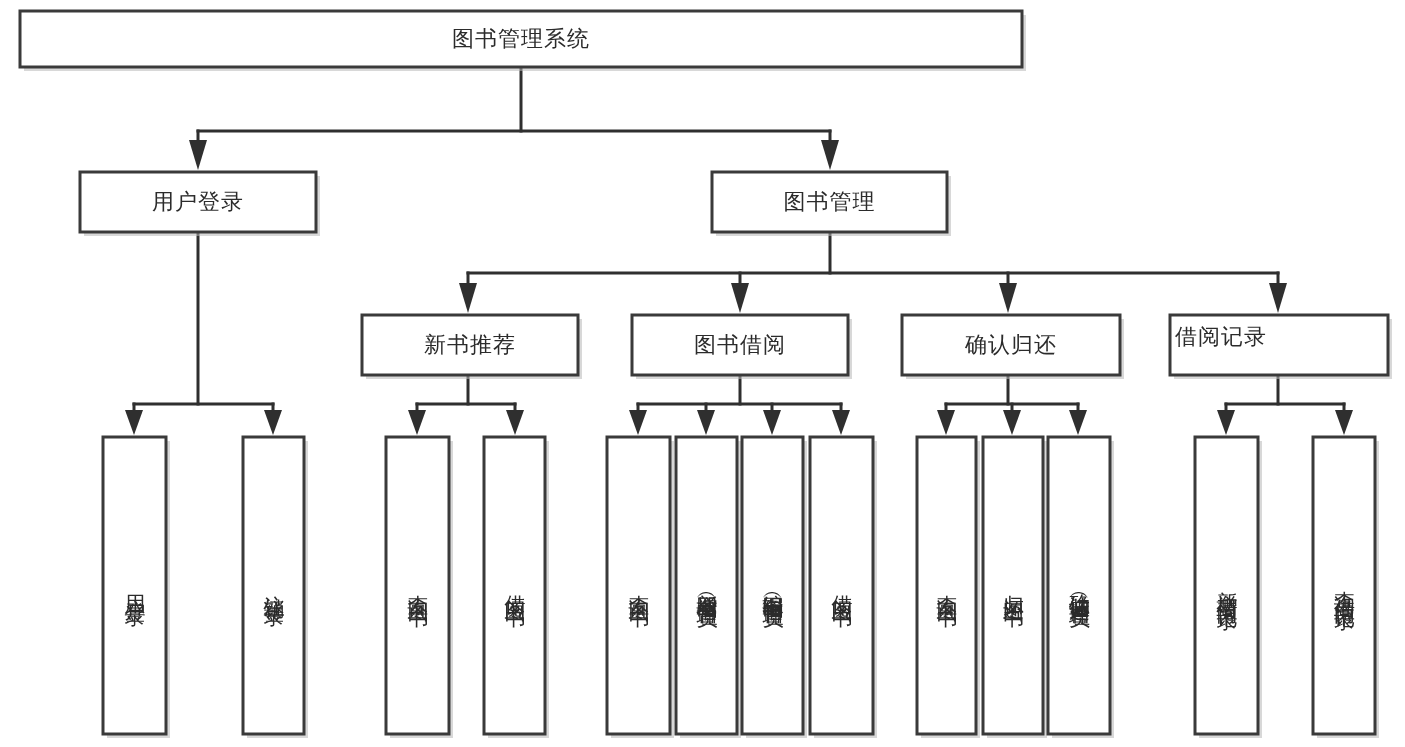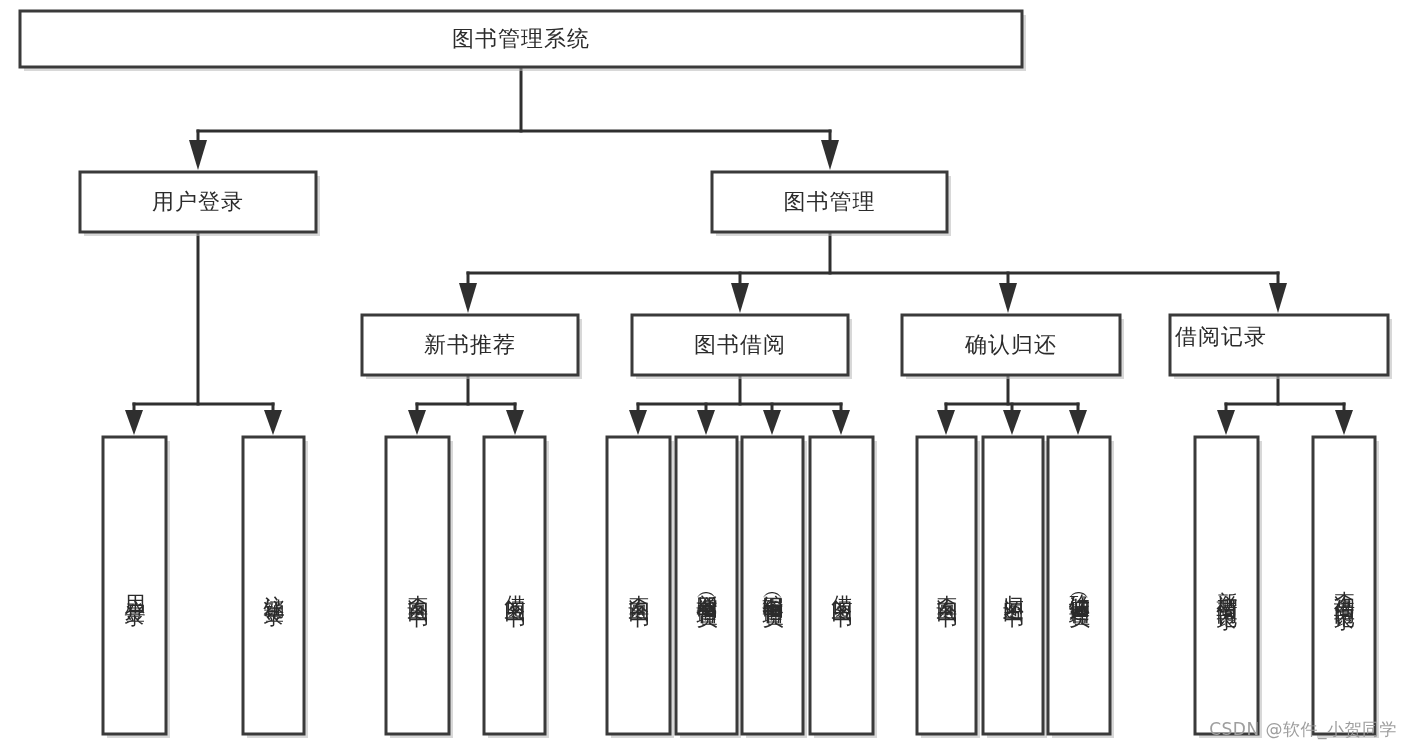--- a/index.html
+++ b/index.html
@@ -239,14 +239,13 @@
       <div class="label-vert" style="left: 676px; top: 437px; width: 61px; height: 297px; font-size: 21px; letter-spacing: 2px;">新增图书（管理员）</div>
       <div class="label-vert" style="left: 742px; top: 437px; width: 61px; height: 297px; font-size: 21px; letter-spacing: 2px;">编辑图书（管理员）</div>
       <div class="label-vert" style="left: 810px; top: 437px; width: 63px; height: 297px;">借阅图书</div>
       <div class="label-vert" style="left: 917px; top: 437px; width: 59px; height: 297px;">查询图书</div>
       <div class="label-vert" style="left: 983px; top: 437px; width: 60px; height: 297px;">归还图书</div>
       <div class="label-vert" style="left: 1048px; top: 437px; width: 62px; height: 297px; font-size: 21px; letter-spacing: 2px;">确认归还（管理员）</div>
       <div class="label-vert" style="left: 1195px; top: 437px; width: 63px; height: 297px;">新增借阅记录</div>
       <div class="label-vert" style="left: 1313px; top: 437px; width: 62px; height: 297px;">查询借阅记录</div>
     </div>
 
-  <div class="watermark">CSDN @软件_小贺同学</div>
 </div>
 
 </body></html>

